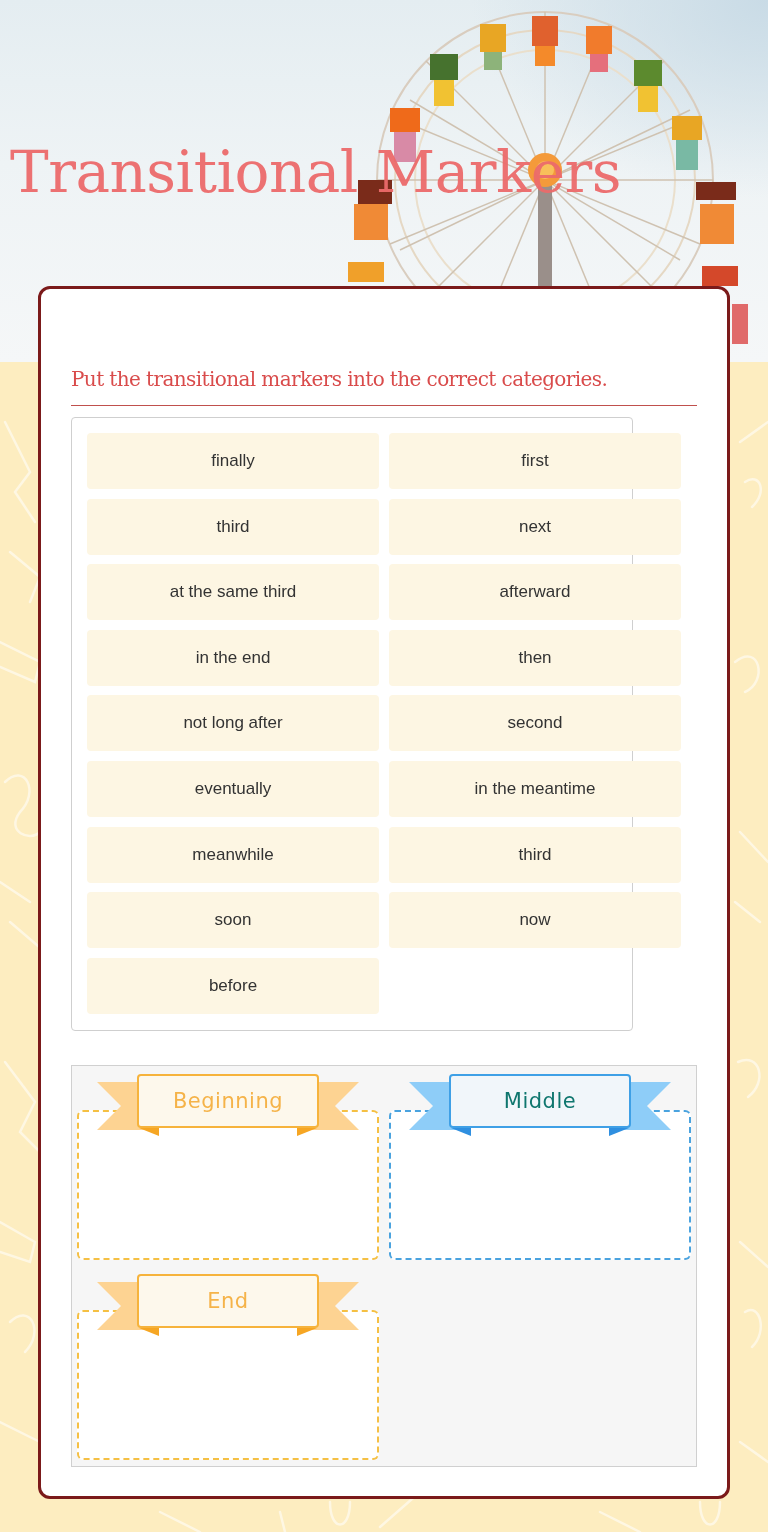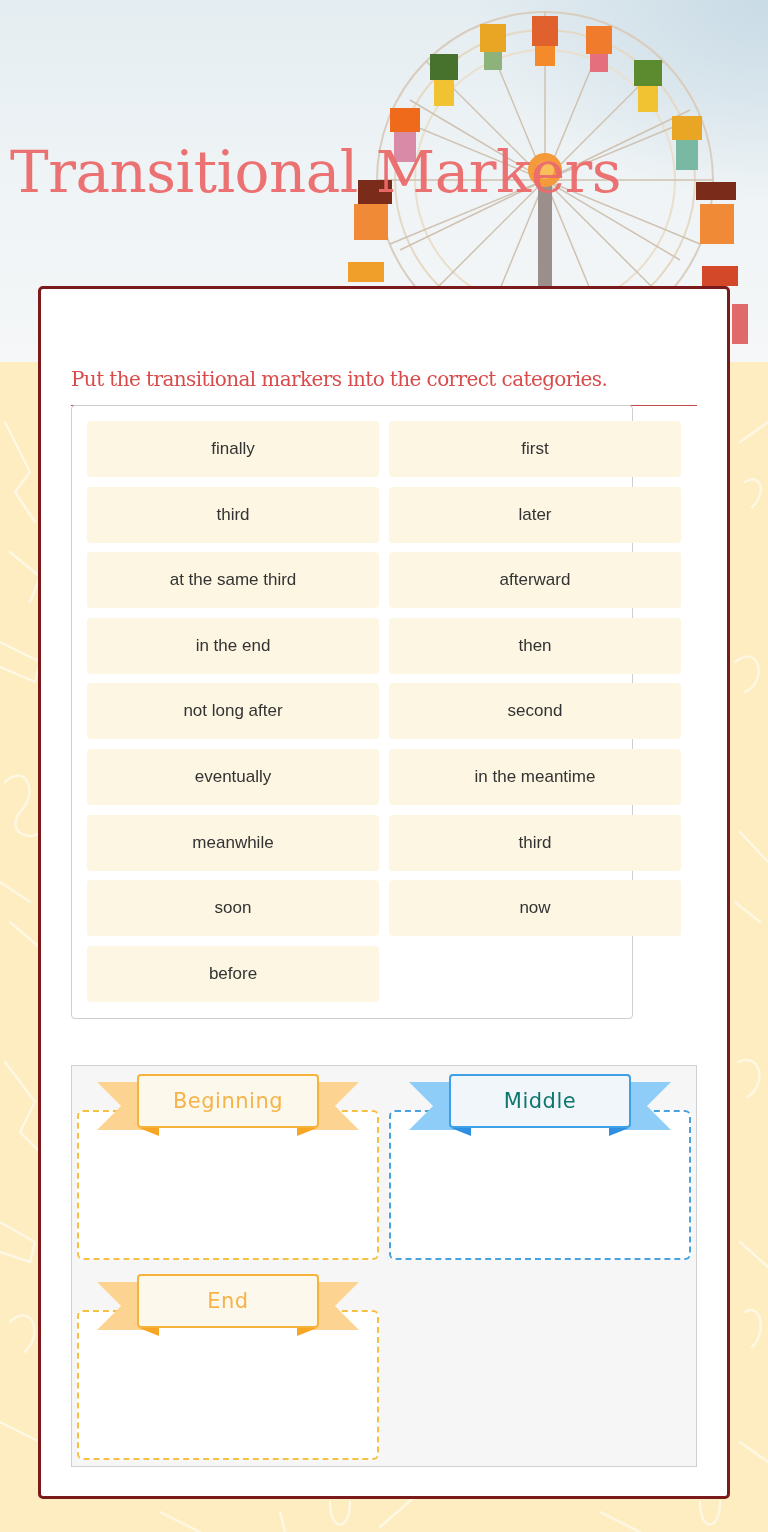--- a/index.html
+++ b/index.html
@@ -25,31 +25,31 @@
     font-family: "DejaVu Serif", serif; font-size: 58px; color: #ec6b6b;
     letter-spacing: -0.5px; white-space: nowrap; z-index: 2;
     opacity: 0.95;
   }
   
   .pattern { position: absolute; left: 0; top: 362px; width: 768px; height: 1170px; background: #fdedc0; overflow: hidden; }
   .pattern svg { position: absolute; }
 
   .card {
     position: absolute; left: 38px; top: 286px; width: 692px; height: 1213px;
-    background: #ffffff; border: 3px solid #7b1a1a; border-radius: 5px; z-index: 3;
+    background: #ffffff; border: 3px solid #7b1a1a; border-radius: 12px; z-index: 3;
   }
   .instructions {
     position: absolute; left: 30px; top: 78px;
     font-family: "DejaVu Serif", serif; font-size: 20px; color: #d94b4b;
     letter-spacing: -0.6px; white-space: nowrap;
   }
   .rule { position: absolute; left: 30px; top: 116px; width: 626px; height: 1px; background: #c0504d; }
 
   .bank {
-    position: absolute; left: 30px; top: 116px; width: 562px; height: 614px;
+    position: absolute; left: 30px; top: 128px; width: 562px; height: 614px;
     border: 1px solid #cfcfcf; border-radius: 4px; background: #fff;
   }
   .tile {
     position: absolute; width: 292px; height: 56px; background: #fdf6e3;
     border-radius: 4px; display: flex; align-items: center; justify-content: center;
     font-family: "Liberation Sans", sans-serif; font-size: 17px; color: #333;
     cursor: grab;
   }
 
   .zones {
@@ -146,21 +146,21 @@
 </div>
 
 <div class="card">
   <div class="instructions">Put the transitional markers into the correct categories.</div>
   <div class="rule"></div>
 
   <div class="bank">
     <div class="tile" style="left:15px;top:15px">finally</div>
     <div class="tile" style="left:317px;top:15px">first</div>
     <div class="tile" style="left:15px;top:81px">third</div>
-    <div class="tile" style="left:317px;top:81px">later</div>
+    <div class="tile" style="left:317px;top:81px">next</div>
     <div class="tile" style="left:15px;top:146px">at the same third</div>
     <div class="tile" style="left:317px;top:146px">afterward</div>
     <div class="tile" style="left:15px;top:212px">in the end</div>
     <div class="tile" style="left:317px;top:212px">then</div>
     <div class="tile" style="left:15px;top:277px">not long after</div>
     <div class="tile" style="left:15px;top:343px">eventually</div>
     <div class="tile" style="left:317px;top:277px">second</div>
     <div class="tile" style="left:15px;top:409px">meanwhile</div>
     <div class="tile" style="left:317px;top:343px">in the meantime</div>
     <div class="tile" style="left:317px;top:409px">third</div>

